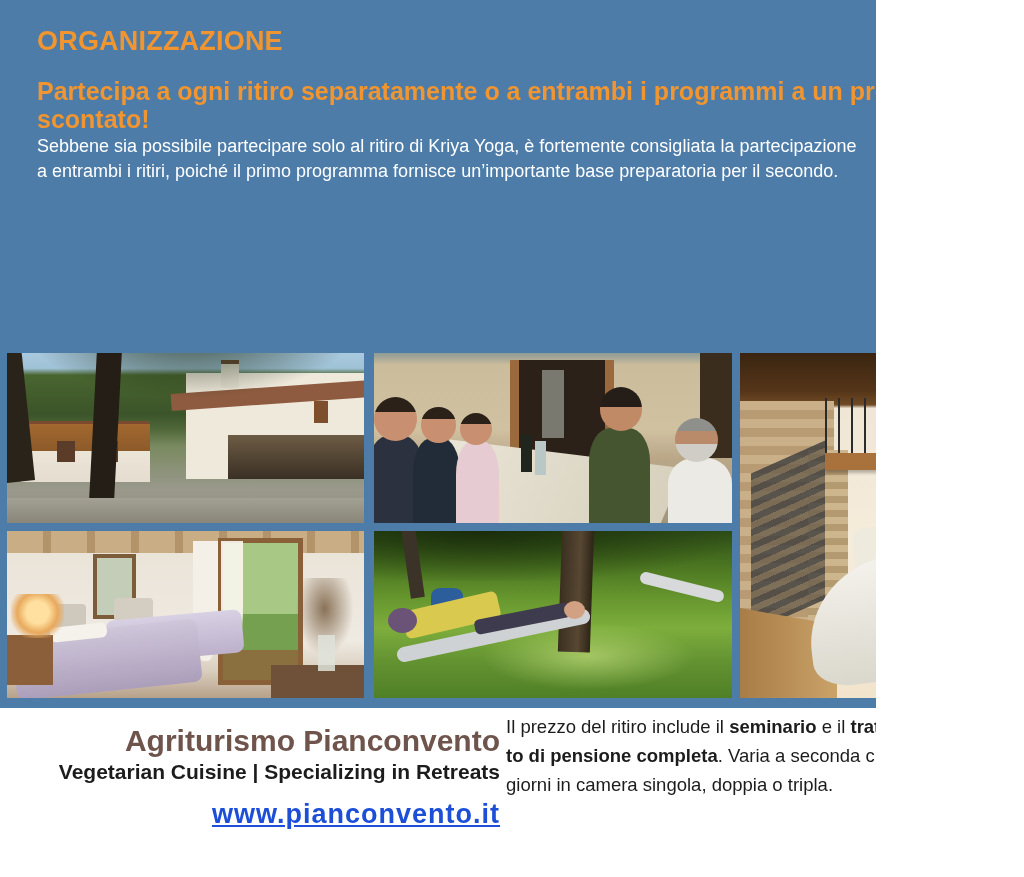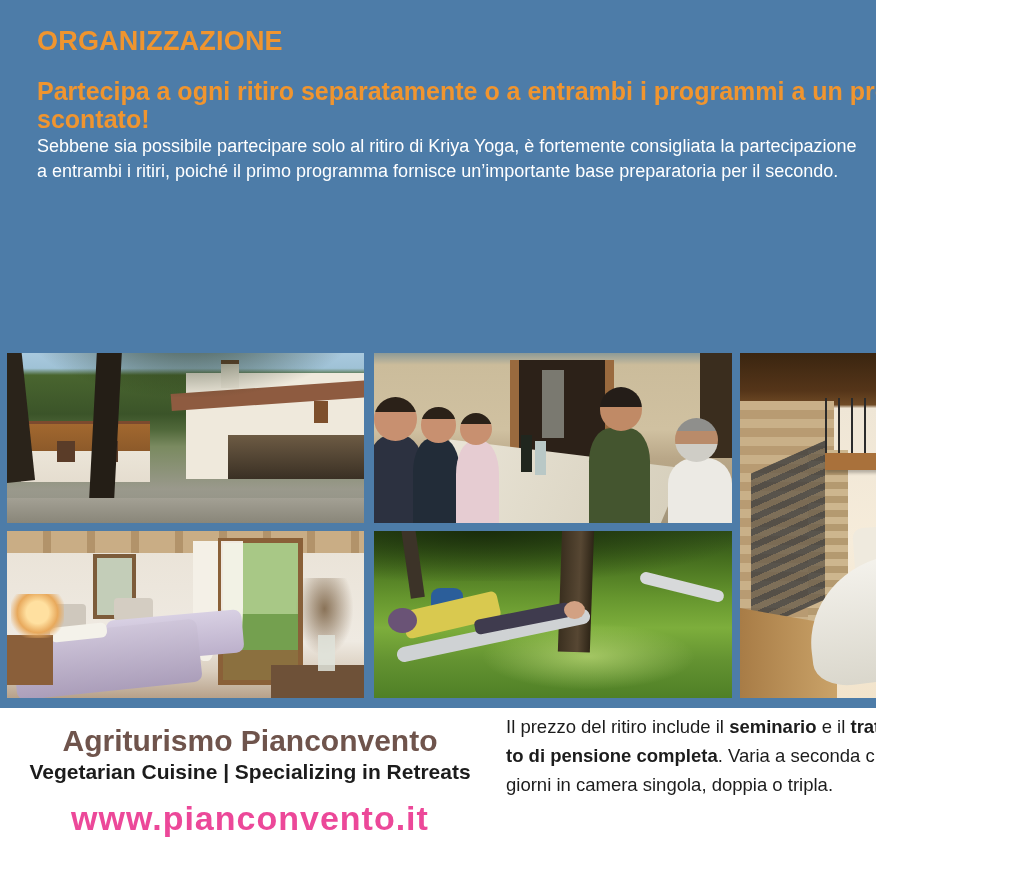--- a/index.html
+++ b/index.html
@@ -126,25 +126,25 @@
     background:radial-gradient(ellipse, rgba(214,238,140,.55), rgba(214,238,140,0) 70%); }
   .g-chair2 { right:2%; top:30%; width:24%; height:7%; background:#d7d9da; transform:rotate(14deg); border-radius:6px; }
   .g-group { left:16%; top:34%; width:9%; height:16%; background:#2b5e9a; border-radius:30%; }
   .g-towel { left:8%; top:42%; width:27%; height:17%; background:#d9c94f; transform:rotate(-13deg); border-radius:6px; }
   .g-chair1 { left:6%; top:58%; width:55%; height:9%; background:#cfd2d4; transform:rotate(-12deg); border-radius:8px; }
   .g-legs { left:28%; top:48%; width:27%; height:9%; background:#3f3b4e; transform:rotate(-11deg); border-radius:5px; }
   .g-feet { left:53%; top:42%; width:6%; height:11%; background:#d2a183; border-radius:50%; }
   .g-head { left:4%; top:46%; width:8%; height:15%; background:#6a5376; border-radius:50%; }
 
   
-  .footer-left { position:absolute; left:0; top:708px; width:500px; height:169px; text-align:center; color:#1c1c1c; }
+  .footer-left { position:absolute; left:0; top:708px; width:500px; height:169px; text-align:right; color:#1c1c1c; }
   .venue   { margin-top:16px; font-size:30px; font-weight:bold; color:#6f544c; }
   .address { margin-top:11px; font-size:21px; }
   .tagline { margin-top:2px; font-size:21px; font-weight:bold; }
-  .website { margin-top:15px; font-size:34px; font-weight:bold; color:#ec4899; letter-spacing:1px; cursor:pointer; }
+  .website { margin-top:15px; font-size:27px; font-weight:bold; color:#1d4ed8; letter-spacing:1px; cursor:pointer;text-decoration:underline; }
   .footer-right { position:absolute; left:506px; top:692px; width:515px; color:#1c1c1c; }
   .price { margin-top:20px; font-size:18.5px; line-height:29px; }
   .price div { white-space:nowrap; }
   .cta { margin-top:21px; font-size:22px; font-weight:bold; color:#f0952f; white-space:nowrap; }
 </style>
 </head>
 <body>
 
 <div class="page">
 

